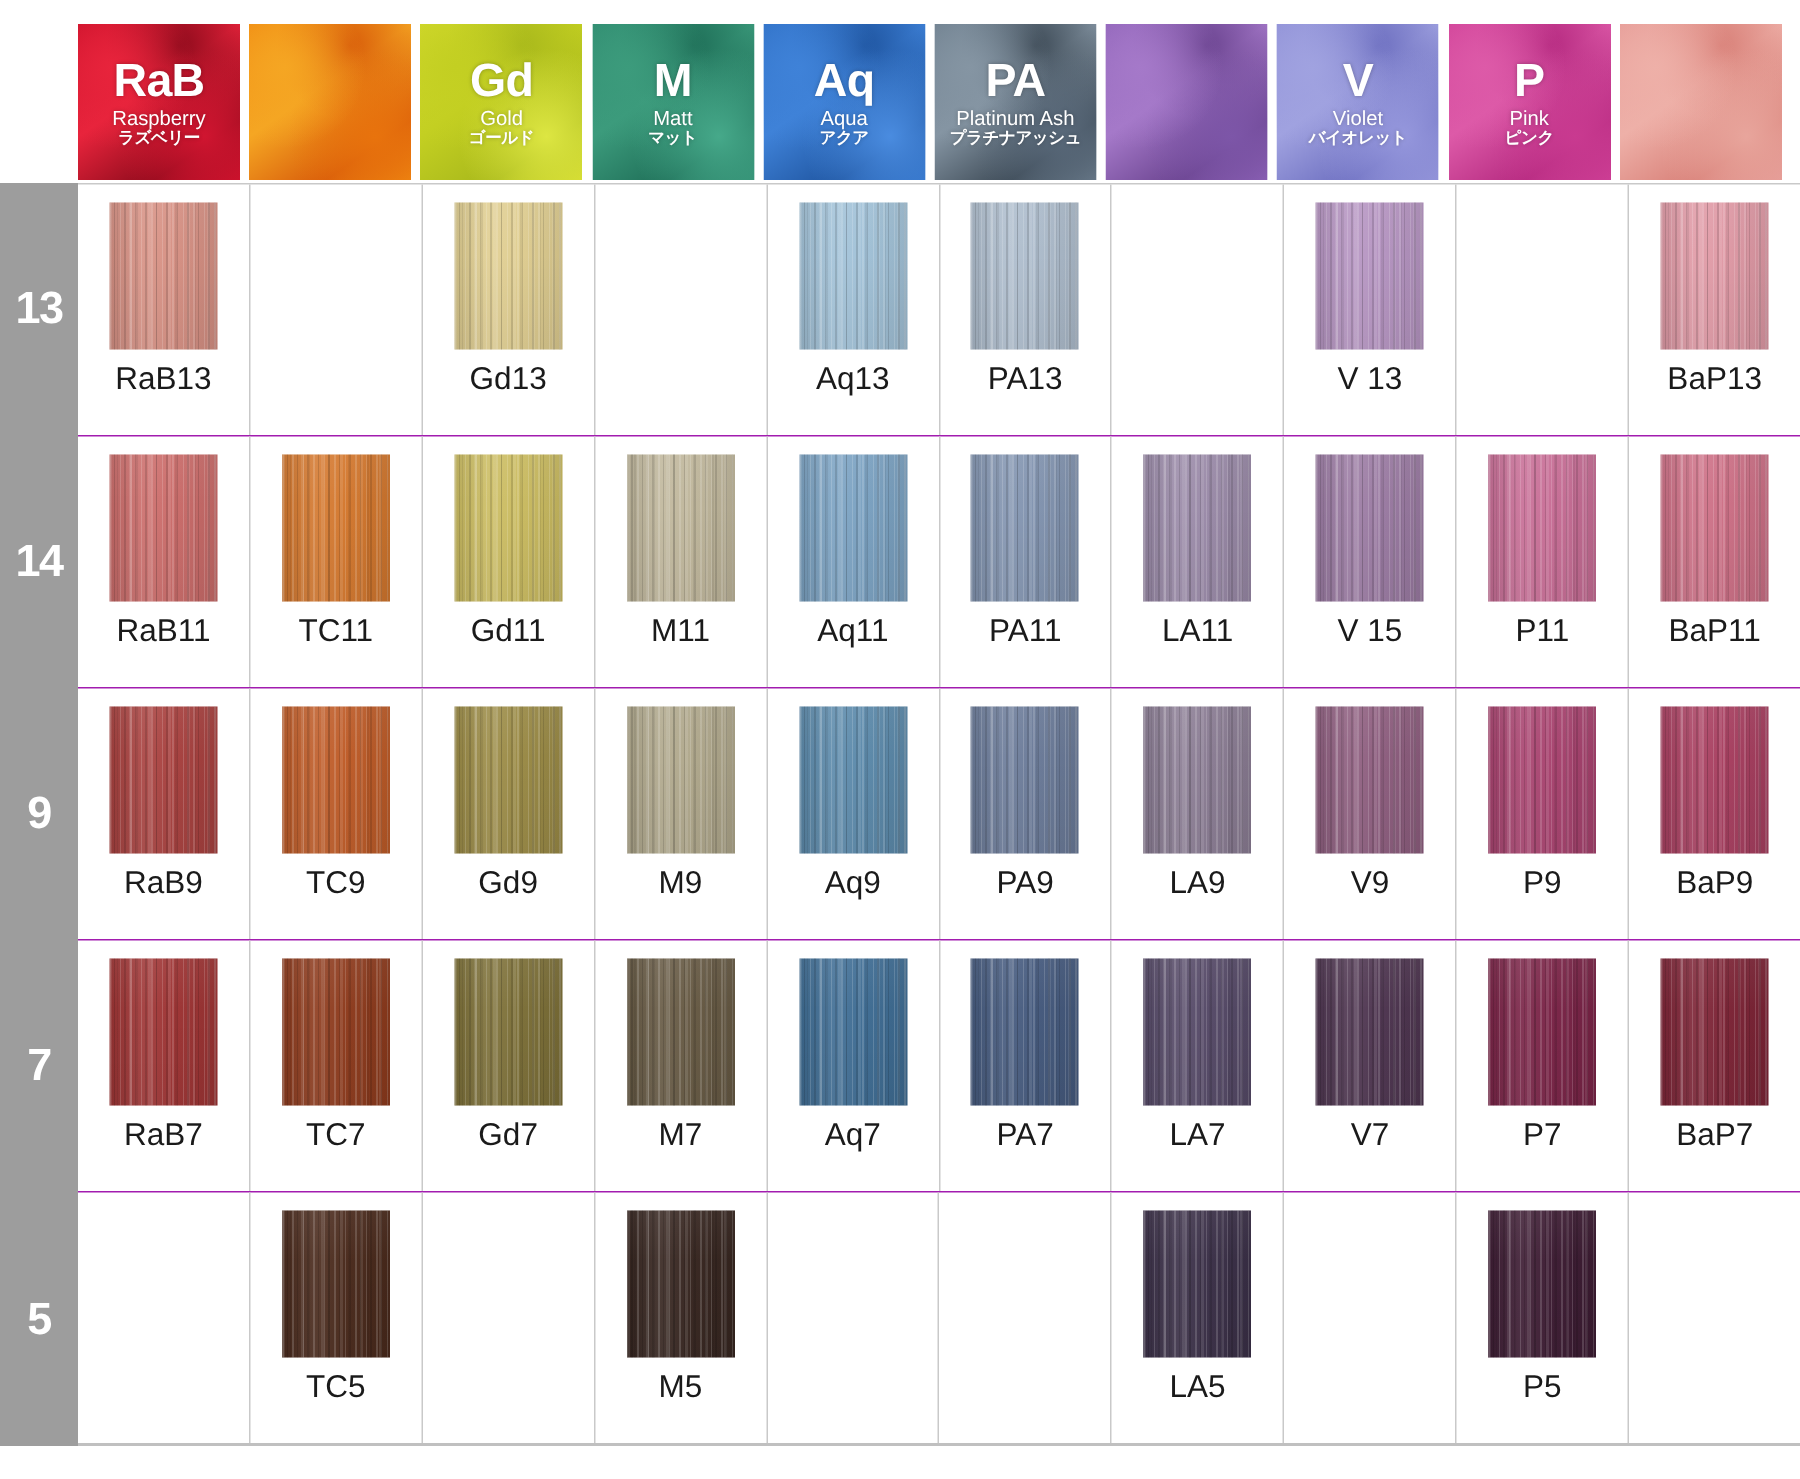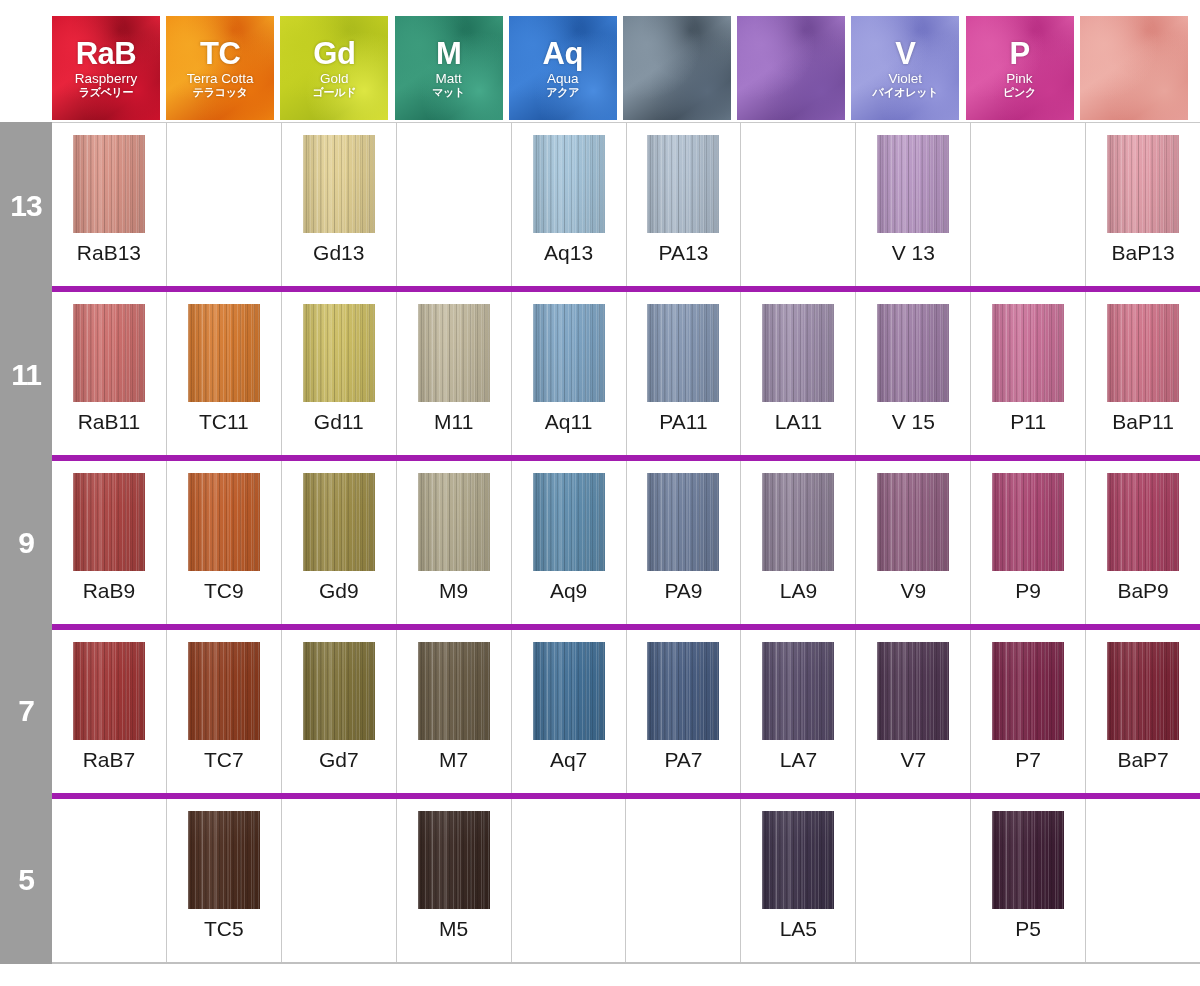--- a/index.html
+++ b/index.html
@@ -105,21 +105,21 @@
   .swatch-grid {
     flex: 1 1 auto;
     display: flex;
     flex-direction: column;
     border-top: 1px solid #c9c9c9;
     border-bottom: 2px solid #c0c0c0;
   }
   .grid-row {
     flex: 1 1 0;
     display: flex;
-    border-bottom: 6px solid #a21caf;
+    border-bottom: 1px solid #a21caf;
     min-height: 0;
   }
   .grid-row:last-child { border-bottom: none; justify-content: flex-end; }
 
   .grid-cell {
     flex: 1 1 0;
     border-right: 1px solid #c9c9c9;
     display: flex;
     flex-direction: column;
     align-items: center;
@@ -161,25 +161,20 @@
           <div class="tile-text">
             <span class="tile-abbr">RaB</span>
             <span class="tile-en">Raspberry</span>
             <span class="tile-jp">ラズベリー</span>
           </div>
         </div>
       </div>
       <div class="header-cell">
         <div class="header-tile">
           <div class="tile-bg" style="background: radial-gradient(circle at 22% 28%, rgb(245, 166, 35) 0%, rgba(255, 255, 255, 0) 48%), radial-gradient(circle at 78% 72%, rgb(232, 115, 13) 0%, rgba(255, 255, 255, 0) 52%), radial-gradient(circle at 62% 14%, rgb(216, 92, 10) 0%, rgba(255, 255, 255, 0) 44%), linear-gradient(145deg, rgb(240, 138, 18) 0%, rgb(245, 166, 35) 42%, rgb(216, 92, 10) 78%, rgb(240, 138, 18) 100%);"></div>
-          <div class="tile-text">
-            <span class="tile-abbr">TC</span>
-            <span class="tile-en">Terra Cotta</span>
-            <span class="tile-jp">テラコッタ</span>
-          </div>
         </div>
       </div>
       <div class="header-cell">
         <div class="header-tile">
           <div class="tile-bg" style="background: radial-gradient(circle at 22% 28%, rgb(195, 207, 34) 0%, rgba(255, 255, 255, 0) 48%), radial-gradient(circle at 78% 72%, rgb(221, 230, 66) 0%, rgba(255, 255, 255, 0) 52%), radial-gradient(circle at 62% 14%, rgb(168, 184, 27) 0%, rgba(255, 255, 255, 0) 44%), linear-gradient(145deg, rgb(210, 217, 44) 0%, rgb(195, 207, 34) 42%, rgb(168, 184, 27) 78%, rgb(210, 217, 44) 100%);"></div>
           <div class="tile-text">
             <span class="tile-abbr">Gd</span>
             <span class="tile-en">Gold</span>
             <span class="tile-jp">ゴールド</span>
           </div>
@@ -201,20 +196,25 @@
           <div class="tile-text">
             <span class="tile-abbr">Aq</span>
             <span class="tile-en">Aqua</span>
             <span class="tile-jp">アクア</span>
           </div>
         </div>
       </div>
       <div class="header-cell">
         <div class="header-tile">
           <div class="tile-bg" style="background: radial-gradient(circle at 22% 28%, rgb(133, 149, 163) 0%, rgba(255, 255, 255, 0) 48%), radial-gradient(circle at 78% 72%, rgb(89, 105, 122) 0%, rgba(255, 255, 255, 0) 52%), radial-gradient(circle at 62% 14%, rgb(61, 74, 86) 0%, rgba(255, 255, 255, 0) 44%), linear-gradient(145deg, rgb(108, 125, 140) 0%, rgb(133, 149, 163) 42%, rgb(61, 74, 86) 78%, rgb(108, 125, 140) 100%);"></div>
+          <div class="tile-text">
+            <span class="tile-abbr">PA</span>
+            <span class="tile-en">Platinum Ash</span>
+            <span class="tile-jp">プラチナアッシュ</span>
+          </div>
         </div>
       </div>
       <div class="header-cell">
         <div class="header-tile">
           <div class="tile-bg" style="background: radial-gradient(circle at 22% 28%, rgb(165, 121, 201) 0%, rgba(255, 255, 255, 0) 48%), radial-gradient(circle at 78% 72%, rgb(125, 86, 168) 0%, rgba(255, 255, 255, 0) 52%), radial-gradient(circle at 62% 14%, rgb(107, 68, 144) 0%, rgba(255, 255, 255, 0) 44%), linear-gradient(145deg, rgb(143, 99, 184) 0%, rgb(165, 121, 201) 42%, rgb(107, 68, 144) 78%, rgb(143, 99, 184) 100%);"></div>
         </div>
       </div>
       <div class="header-cell">
         <div class="header-tile">
           <div class="tile-bg" style="background: radial-gradient(circle at 22% 28%, rgb(160, 162, 224) 0%, rgba(255, 255, 255, 0) 48%), radial-gradient(circle at 78% 72%, rgb(150, 152, 221) 0%, rgba(255, 255, 255, 0) 52%), radial-gradient(circle at 62% 14%, rgb(109, 111, 192) 0%, rgba(255, 255, 255, 0) 44%), linear-gradient(145deg, rgb(143, 144, 214) 0%, rgb(160, 162, 224) 42%, rgb(109, 111, 192) 78%, rgb(143, 144, 214) 100%);"></div>
@@ -238,21 +238,21 @@
       <div class="header-cell">
         <div class="header-tile">
           <div class="tile-bg" style="background: radial-gradient(circle at 22% 28%, rgb(238, 176, 168) 0%, rgba(255, 255, 255, 0) 48%), radial-gradient(circle at 78% 72%, rgb(232, 165, 156) 0%, rgba(255, 255, 255, 0) 52%), radial-gradient(circle at 62% 14%, rgb(216, 128, 120) 0%, rgba(255, 255, 255, 0) 44%), linear-gradient(145deg, rgb(229, 154, 150) 0%, rgb(238, 176, 168) 42%, rgb(216, 128, 120) 78%, rgb(229, 154, 150) 100%);"></div>
         </div>
       </div>
     </div>
 
   <div class="grid-wrap">
     <div class="level-col">
         <div class="level-cell">13</div>
-        <div class="level-cell">11</div>
+        <div class="level-cell">14</div>
         <div class="level-cell">9</div>
         <div class="level-cell">7</div>
         <div class="level-cell">5</div>
       </div>
     <div class="swatch-grid">
         <div class="grid-row">
           <div class="grid-cell">
             <div class="swatch" style="background: repeating-linear-gradient(90deg, rgba(255, 255, 255, 0.16) 0px, rgba(255, 255, 255, 0.16) 1px, rgba(255, 255, 255, 0) 1px, rgba(255, 255, 255, 0) 3px, rgba(0, 0, 0, 0.13) 3px, rgba(0, 0, 0, 0.13) 4px, rgba(0, 0, 0, 0) 4px, rgba(0, 0, 0, 0) 7px), repeating-linear-gradient(90deg, rgba(255, 255, 255, 0.1) 0px, rgba(255, 255, 255, 0.1) 2px, rgba(0, 0, 0, 0) 2px, rgba(0, 0, 0, 0) 5px, rgba(0, 0, 0, 0.07) 5px, rgba(0, 0, 0, 0.07) 6px, rgba(0, 0, 0, 0) 6px, rgba(0, 0, 0, 0) 13px), linear-gradient(90deg, rgba(0, 0, 0, 0.1) 0%, rgba(255, 255, 255, 0.09) 30%, rgba(255, 255, 255, 0.02) 58%, rgba(0, 0, 0, 0.09) 100%), linear-gradient(rgba(255, 255, 255, 0.05) 0%, rgba(0, 0, 0, 0) 35%, rgba(0, 0, 0, 0.05) 100%), linear-gradient(rgb(215, 145, 132), rgb(215, 145, 132));"></div>
             <div class="swatch-label">RaB13</div>
           </div>

